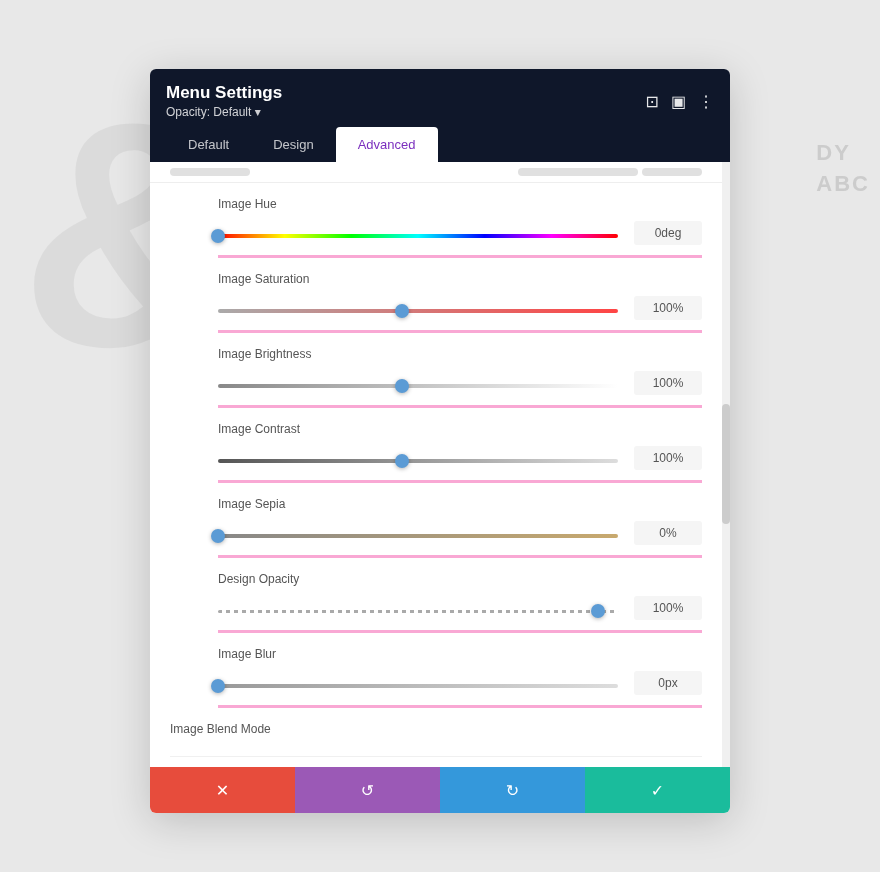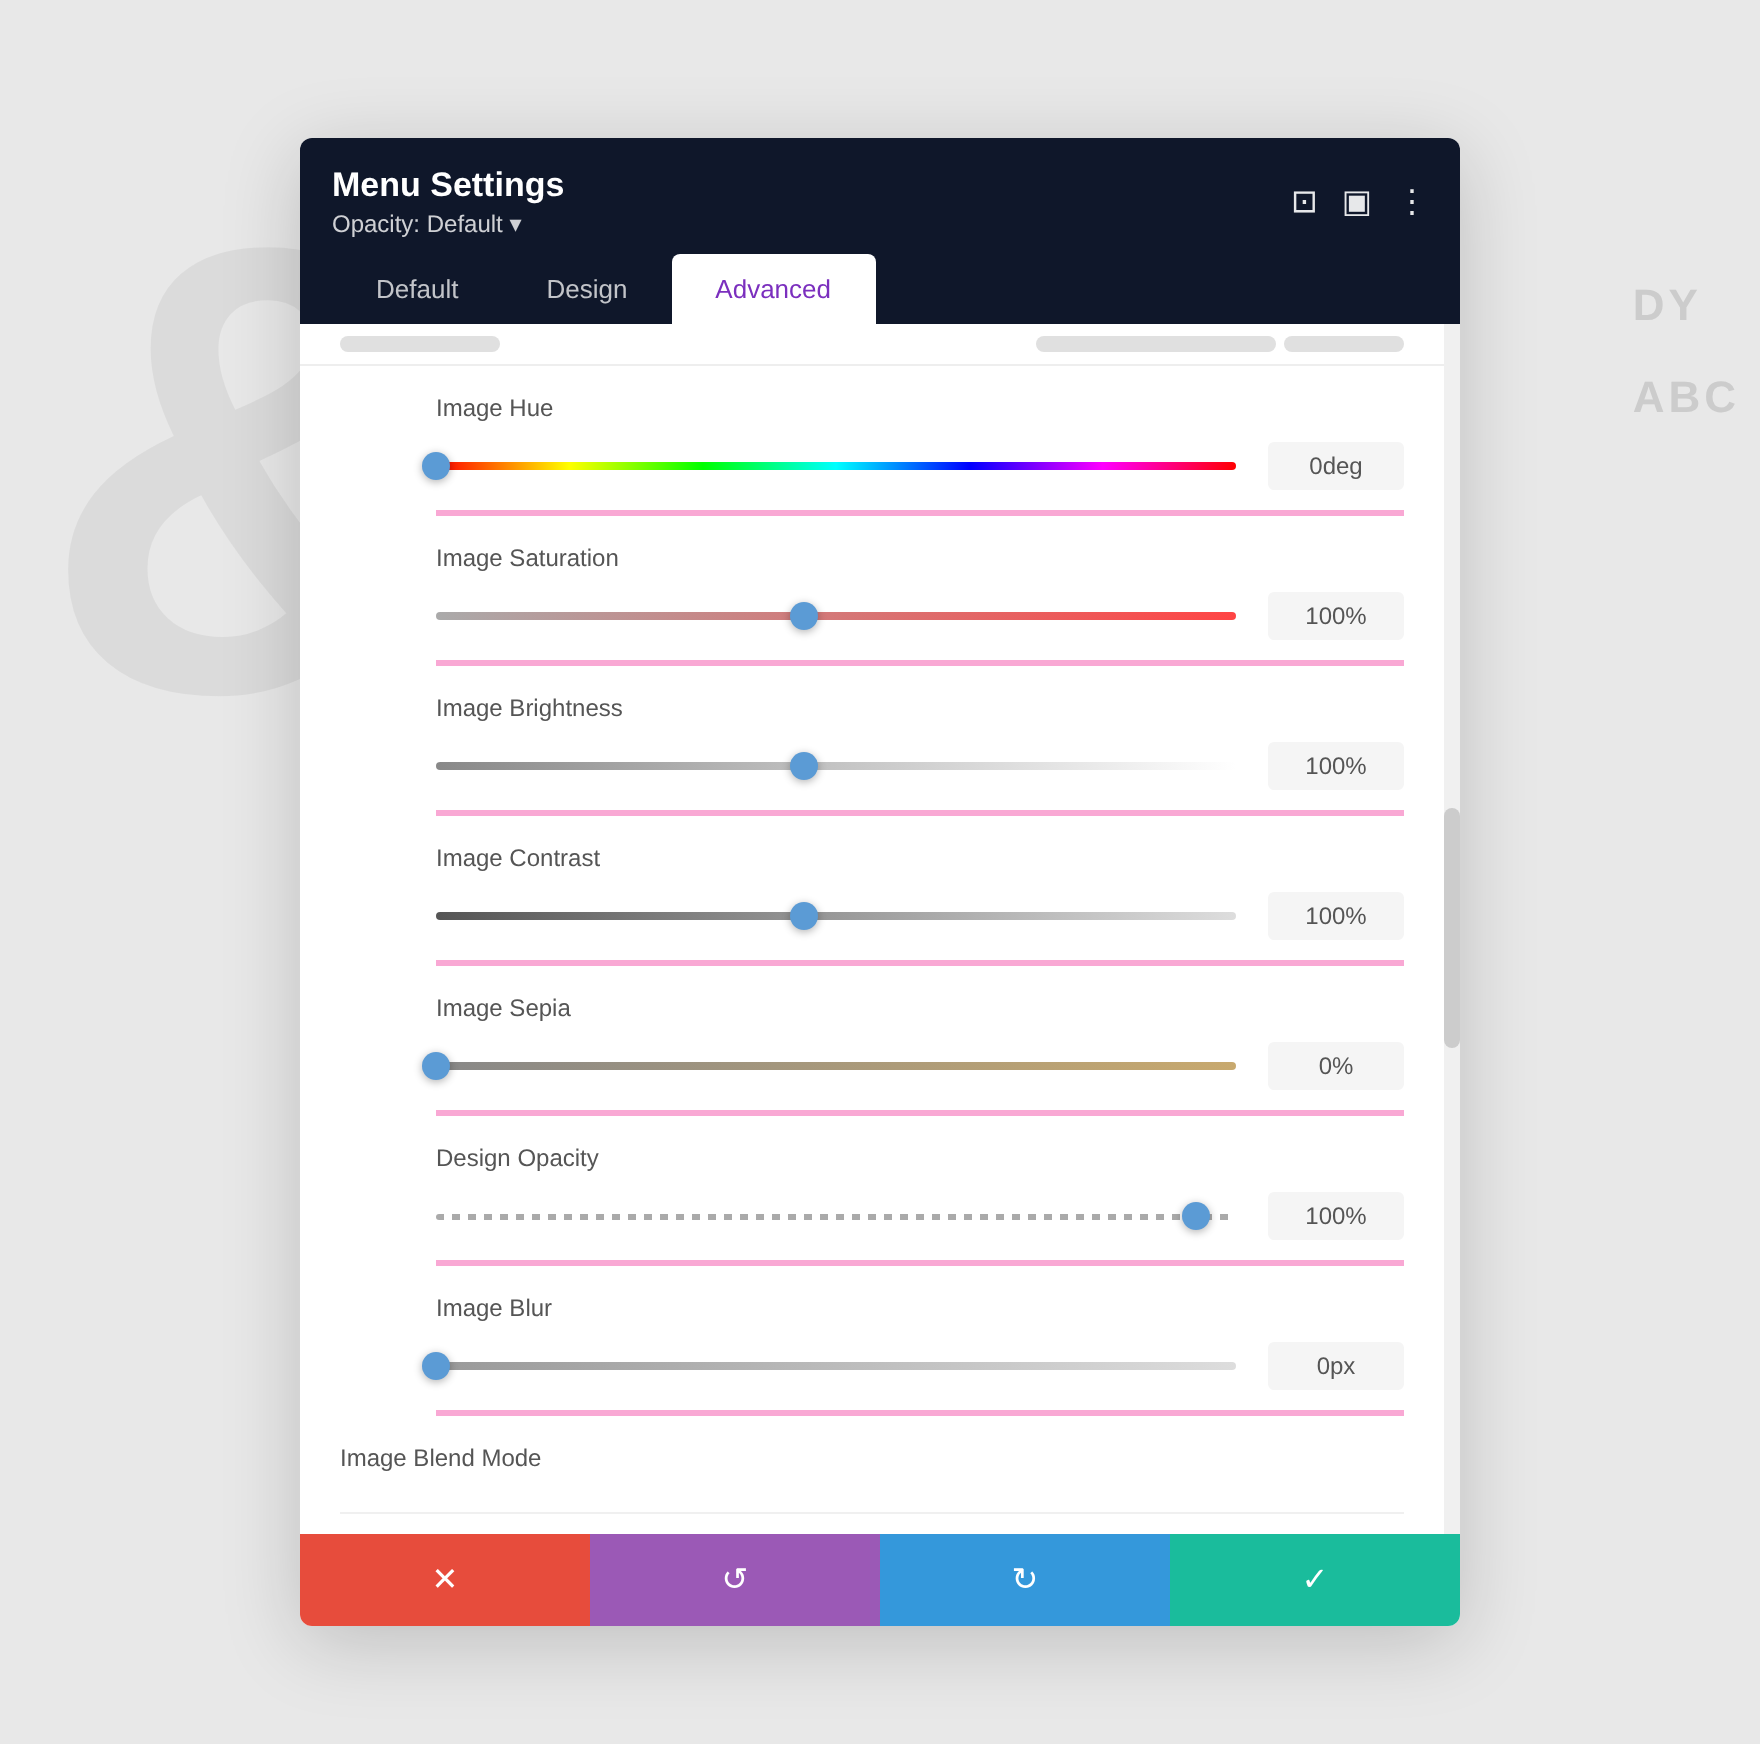--- a/index.html
+++ b/index.html
@@ -28,21 +28,21 @@
       z-index: 0;
     }
 
     
     .bg-text-right {
       position: absolute;
       right: 10px;
       top: 140px;
       display: flex;
       flex-direction: column;
-      gap: 20px;
+      gap: 5px;
       z-index: 0;
     }
     .bg-text-right span {
       font-size: 22px;
       font-weight: bold;
       color: #ccc;
       letter-spacing: 2px;
     }
 
     
@@ -148,21 +148,21 @@
       margin-left: 48px;
     }
     .slider-label {
       font-size: 12px;
       color: #555;
       font-weight: 500;
       margin-bottom: 10px;
     }
     .slider-control {
       display: flex;
-      align-items: center;
+      align-items: flex-end;
       gap: 16px;
     }
     .slider-track-wrap {
       flex: 1;
       position: relative;
       height: 18px;
       display: flex;
       align-items: center;
     }
     .slider-track {

